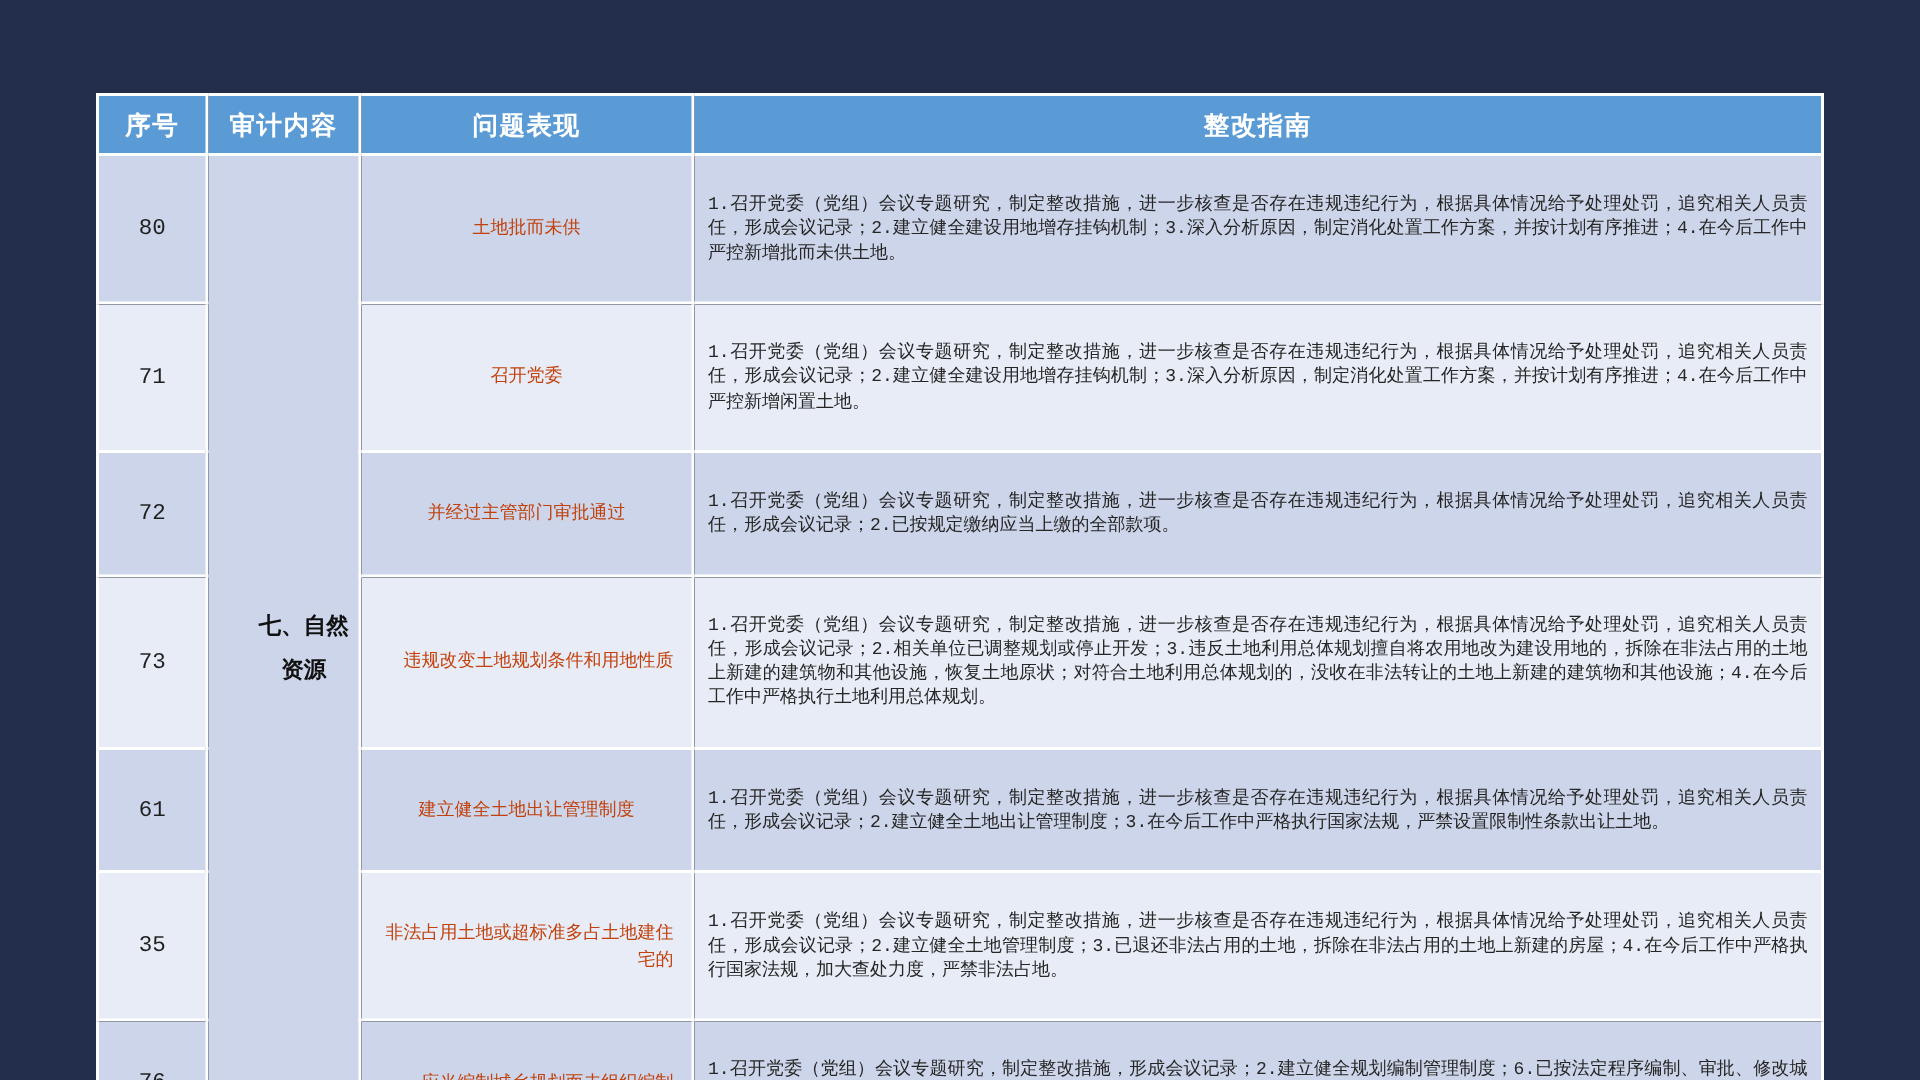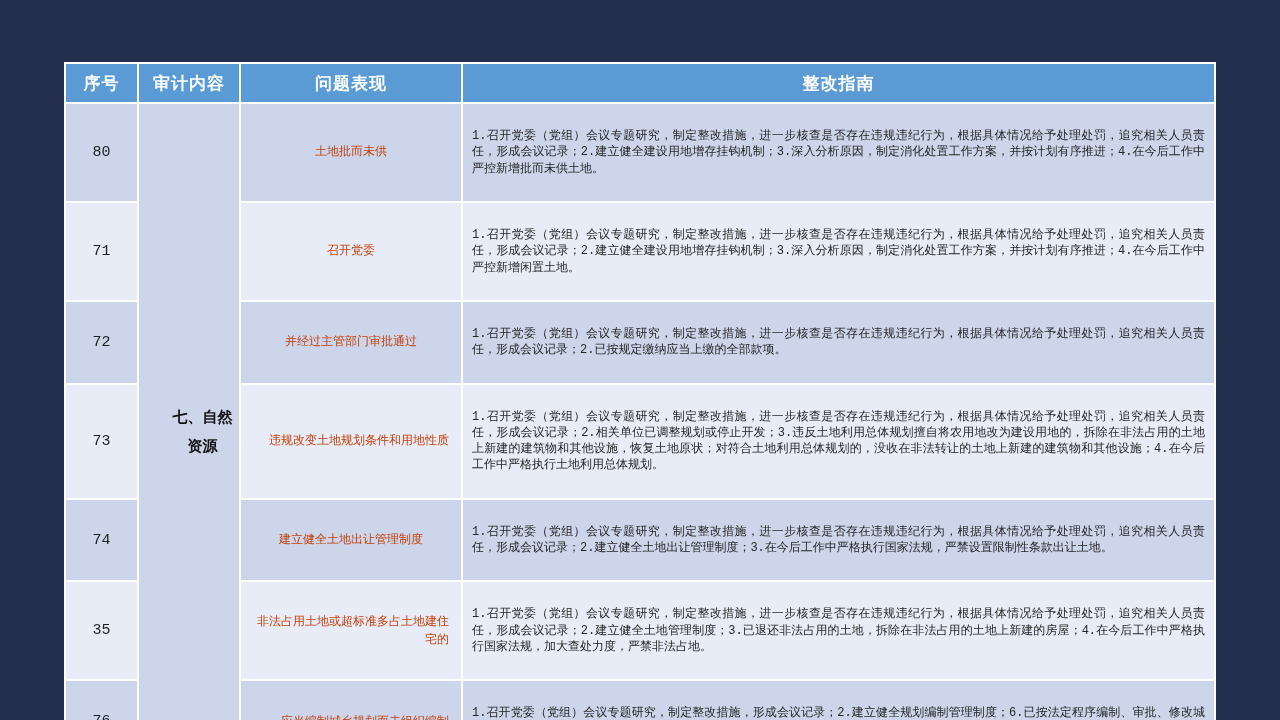--- a/index.html
+++ b/index.html
@@ -119,21 +119,21 @@
         <td class="no">72</td>
         <td class="problem">并经过主管部门审批通过</td>
         <td class="guide">1.召开党委（党组）会议专题研究，制定整改措施，进一步核查是否存在违规违纪行为，根据具体情况给予处理处罚，追究相关人员责任，形成会议记录；2.已按规定缴纳应当上缴的全部款项。</td>
       </tr>
       <tr class="band-light" style="height:87px">
         <td class="no">73</td>
         <td class="problem align-left">违规改变土地规划条件和用地性质</td>
         <td class="guide">1.召开党委（党组）会议专题研究，制定整改措施，进一步核查是否存在违规违纪行为，根据具体情况给予处理处罚，追究相关人员责任，形成会议记录；2.相关单位已调整规划或停止开发；3.违反土地利用总体规划擅自将农用地改为建设用地的，拆除在非法占用的土地上新建的建筑物和其他设施，恢复土地原状；对符合土地利用总体规划的，没收在非法转让的土地上新建的建筑物和其他设施；4.在今后工作中严格执行土地利用总体规划。</td>
       </tr>
       <tr class="band-dark" style="height:70px">
-        <td class="no">74</td>
+        <td class="no">61</td>
         <td class="problem">建立健全土地出让管理制度</td>
         <td class="guide">1.召开党委（党组）会议专题研究，制定整改措施，进一步核查是否存在违规违纪行为，根据具体情况给予处理处罚，追究相关人员责任，形成会议记录；2.建立健全土地出让管理制度；3.在今后工作中严格执行国家法规，严禁设置限制性条款出让土地。</td>
       </tr>
       <tr class="band-light" style="height:79px">
         <td class="no">35</td>
         <td class="problem align-left">非法占用土地或超标准多占土地建住宅的</td>
         <td class="guide">1.召开党委（党组）会议专题研究，制定整改措施，进一步核查是否存在违规违纪行为，根据具体情况给予处理处罚，追究相关人员责任，形成会议记录；2.建立健全土地管理制度；3.已退还非法占用的土地，拆除在非法占用的土地上新建的房屋；4.在今后工作中严格执行国家法规，加大查处力度，严禁非法占地。</td>
       </tr>
       <tr class="band-dark" style="height:80px">
         <td class="no">76</td>

